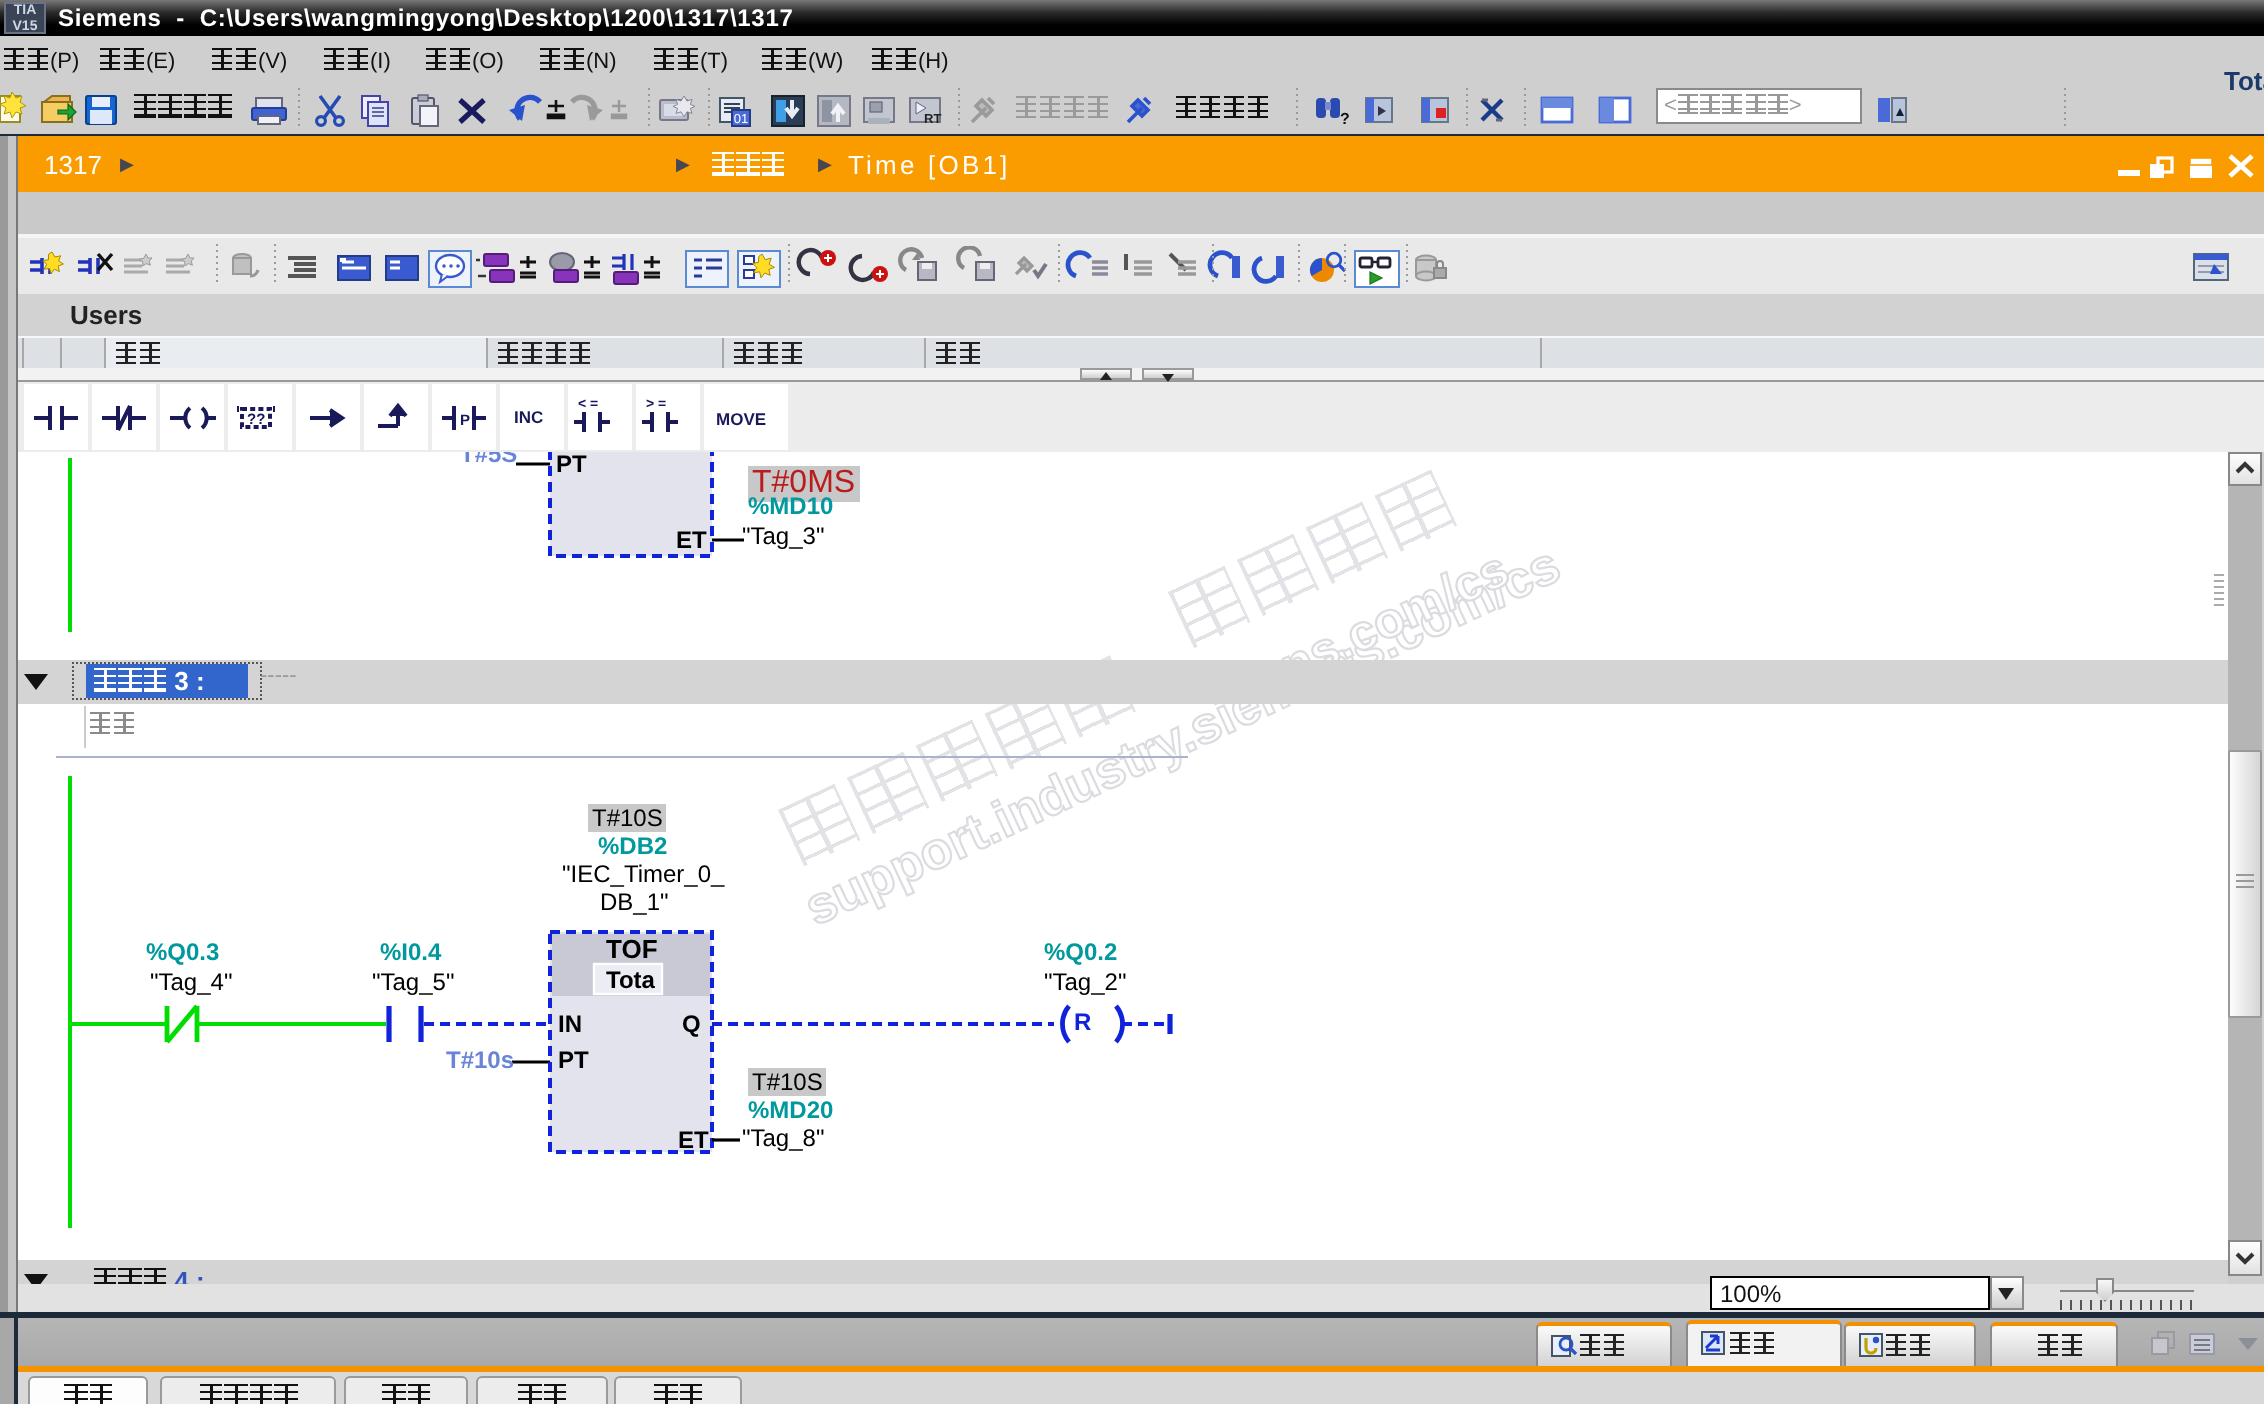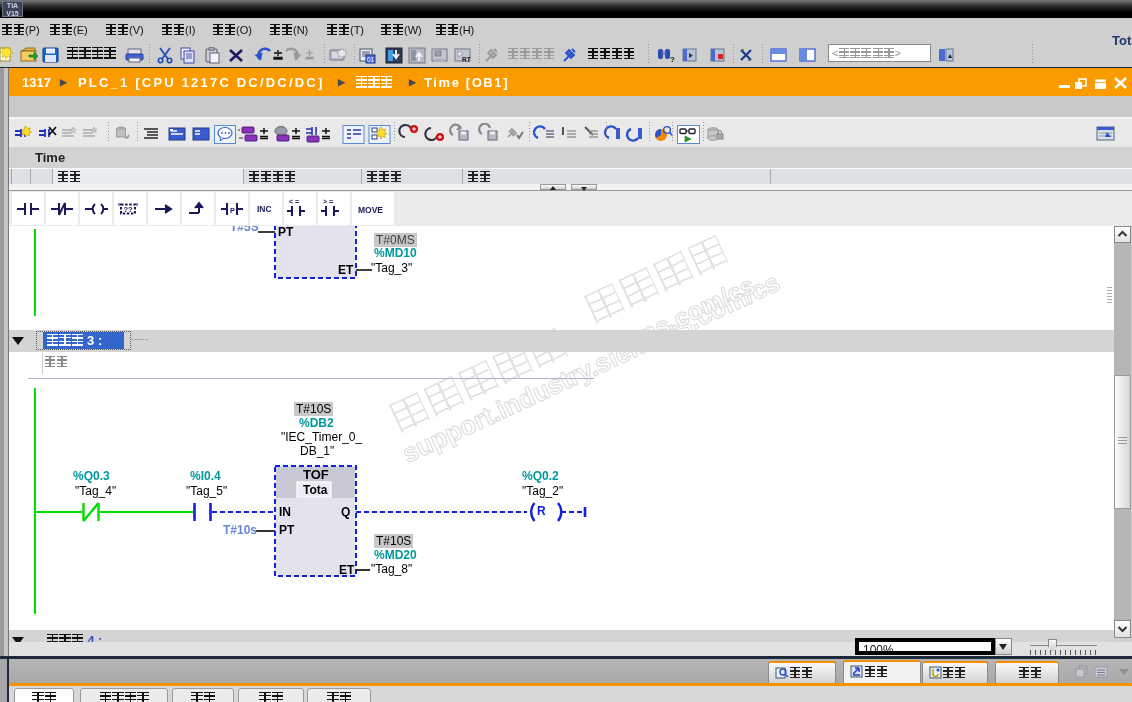--- a/index.html
+++ b/index.html
@@ -59,20 +59,21 @@
   repeating-linear-gradient(180deg,currentColor 0 1.8px,transparent 1.8px 9px),
   linear-gradient(90deg,currentColor 0 2px,transparent 2px 96%,currentColor 96%);
 }
 .tab{position:absolute;top:2px;height:23px;background:linear-gradient(#fafafa,#d2d2d2);border:1px solid #8a8a8a;border-top:2px solid #f29000;border-radius:3px 3px 0 0;font-size:12px;font-weight:bold;color:#222;padding:3px 0 0 6px}
 .tab.active{background:#f2f2f2;height:25px;top:1px}
 .btab{position:absolute;top:2px;height:17px;background:#ececec;border:1px solid #9a9a9a;border-radius:3px 3px 0 0;font-size:13px;color:#111;padding:2px 0 0 0;text-align:center}
 </style></head>
 <body>
 <div id="page">
 <div class="abs" id="title">
+      <span style="position:absolute;left:29px;top:2px;letter-spacing:.35px">Siemens&nbsp; -&nbsp; C:\Users\wangmingyong\Desktop\1200\1317\1317</span>
 <span class="abs" style="left:2px;top:1px;width:21px;height:16px;background:#3a4456;border:1px solid #6a7486;color:#cfd6e4;font-size:7px;font-weight:bold;text-align:center;line-height:8px">TIA<br>V15</span>
 </div>
 <div class="abs" id="menu">
 <span class="mi" style="left:1px"><i class="z"></i><i class="z"></i>(P)</span>
 <span class="mi" style="left:49px"><i class="z"></i><i class="z"></i>(E)</span>
 <span class="mi" style="left:105px"><i class="z"></i><i class="z"></i>(V)</span>
 <span class="mi" style="left:161px"><i class="z"></i><i class="z"></i>(I)</span>
 <span class="mi" style="left:212px"><i class="z"></i><i class="z"></i>(O)</span>
 <span class="mi" style="left:269px"><i class="z"></i><i class="z"></i>(N)</span>
 <span class="mi" style="left:326px"><i class="z"></i><i class="z"></i>(T)</span>
@@ -182,24 +183,23 @@
         <rect x="320" y="4" width="7" height="12" fill="#6a8ae0"></rect>
 
  <rect x="459" y="4" width="6" height="12" fill="#4a6ad8"></rect>
         <rect x="466" y="4" width="7" height="12" fill="#b8c4dc" stroke="#678"></rect>
         <path d="M468 13 l2-4 2 4z" fill="#123"></path>
 </svg>
 <span class="abs" style="left:507px;top:7px;font-size:11px;color:#9a9a9a"><i class="z"></i><i class="z"></i><i class="z"></i><i class="z"></i></span>
 <span class="abs" style="left:587px;top:7px;font-size:11px;color:#111"><i class="z"></i><i class="z"></i><i class="z"></i><i class="z"></i></span>
 <span class="abs" style="left:828px;top:3px;width:103px;height:18px;background:#fff;border:1px solid #8a8a8a;font-size:11px;color:#999;padding:2px 0 0 3px">&lt;<i class="z z10"></i><i class="z z10"></i><i class="z z10"></i><i class="z z10"></i><i class="z z10"></i>&gt;</span>
 </div>
-<div class="abs" id="obar" style="color:#fff;font-weight:bold;font-size:13px">
+<div class="abs" id="obar" style="color:#fff;font-weight:normal;font-size:13px">
 <span class="abs" style="left:22px;top:7px">1317</span>
 <span class="abs" style="left:60px;top:9px;font-size:9px;color:#474752">▶</span>
-<span class="abs" style="left:78px;top:7px;letter-spacing:2.2px">PLC_1 [CPU 1217C DC/DC/DC]</span>
 <span class="abs" style="left:338px;top:9px;font-size:9px;color:#474752">▶</span>
 <span class="abs" style="left:355px;top:7px;color:#fff"><i class="z z13"></i><i class="z z13"></i><i class="z z13"></i></span>
 <span class="abs" style="left:409px;top:9px;font-size:9px;color:#474752">▶</span>
 <span class="abs" style="left:424px;top:7px;letter-spacing:1.6px">Time [OB1]</span>
 <svg class="abs" style="left:1058px;top:8px" width="72" height="13" viewBox="0 0 72 13">
  <rect x="1" y="9" width="11" height="3" fill="#fff"></rect>
  <rect x="21" y="3" width="7" height="7" fill="none" stroke="#fff" stroke-width="1.6"></rect>
         <rect x="17" y="6" width="7" height="7" fill="#fff"></rect>
  <rect x="37" y="3" width="11" height="10" fill="#fff"></rect>
         <rect x="37" y="3" width="11" height="3.5" fill="#fff" stroke="#fa9c00" stroke-width=".8"></rect>
@@ -325,21 +325,21 @@
 <div class="sep" style="left:99px;top:3px"></div>
       <div class="sep" style="left:128px;top:3px"></div>
       <div class="sep" style="left:385px;top:3px"></div>
       <div class="sep" style="left:520px;top:3px"></div>
       <div class="sep" style="left:597px;top:3px"></div>
       <div class="sep" style="left:640px;top:3px"></div>
       <div class="sep" style="left:663px;top:3px"></div>
       <div class="sep" style="left:694px;top:3px"></div>
 </div>
 <div class="abs" id="mainrow">
-      <span style="position:absolute;left:26px;top:3px">Time</span>
+      <span style="position:absolute;left:26px;top:3px">Users</span>
     </div>
 <div class="abs" id="thead">
 <div class="col" style="left:2px;width:19px"></div>
 <div class="col" style="left:21px;width:22px"></div>
 <div class="col" style="left:43px;width:191px;background:#e9edf2"><i class="z"></i><i class="z"></i></div>
 <div class="col" style="left:234px;width:118px"><i class="z"></i><i class="z"></i><i class="z"></i><i class="z"></i></div>
 <div class="col" style="left:352px;width:101px"><i class="z"></i><i class="z"></i><i class="z"></i></div>
 <div class="col" style="left:453px;width:299px"><i class="z"></i><i class="z"></i></div>
 <div class="col" style="left:761px;width:344px"></div>
 </div>
@@ -413,21 +413,21 @@
  <path d="M552 286 H576 " stroke="#1122dd" stroke-width="2" stroke-dasharray="5 3"></path>
  <path d="M576 281 v10" stroke="#1122dd" stroke-width="2.6"></path>
  <path d="M525.5 277 a14 14 0 0 0 0 18 M549 277 a14 14 0 0 1 0 18" stroke="#1122dd" stroke-width="2.4"></path>
  <path d="M347 344 h14" stroke="#000" stroke-width="1.6"></path>
  </g>
 </svg>
 
 <span class="abs" style="left:221px;top:-6px;font-size:12px;color:#6a85d8;font-weight:bold">T#5S</span>
 <span class="abs" style="left:269px;top:-1px;font-size:12px;font-weight:bold;color:#000">PT</span>
 <span class="abs" style="left:329px;top:37px;font-size:12px;font-weight:bold;color:#000">ET</span>
-<span class="abs" style="left:365px;top:7px;font-size:12px;color:#404040;background:#c8c8c8;padding:0 2px">T#0MS</span>
+<span class="abs" style="left:365px;top:7px;font-size:16px;color:#b91c1c;background:#c8c8c8;padding:0 2px">T#0MS</span>
 <span class="abs" style="left:365px;top:20px;font-size:12px" class2="teal"><b class="teal">%MD10</b></span>
 <span class="abs" style="left:362px;top:35px;font-size:12px;color:#000">"Tag_3"</span>
 
 <div class="abs" style="left:0;top:104px;width:1105px;height:22px;background:#d4d4d4">
  <span class="abs" style="left:3px;top:7px;width:0;height:0;border:6px solid transparent;border-top:8px solid #111;border-bottom:none"></span>
  <span class="abs" style="left:27px;top:1px;width:95px;height:19px;border:1px dotted #555"></span>
  <span class="abs" style="left:34px;top:2px;width:81px;height:17px;background:#3366cc;color:#fff;font-weight:bold;font-size:13px;padding:1px 0 0 3px"><i class="z z13"></i><i class="z z13"></i><i class="z z13"></i> 3 :</span>
  <span class="abs" style="left:121px;top:2px;color:#999;font-size:11px">-----</span>
 </div>
 <span class="abs" style="left:35px;top:129px;font-size:12px;color:#8a8a8a"><i class="z"></i><i class="z"></i></span>
@@ -467,21 +467,21 @@
           <path d="M3.5 9 L7.5 5 L11.5 9" stroke="#333" stroke-width="2" fill="none"></path>
         </svg></span>
 <span class="abs" style="left:0;top:149px;width:17px;height:134px;background:linear-gradient(90deg,#fdfdfd,#d5d5d5);border:1px solid #999;border-radius:1px">
         <span class="abs" style="left:3px;top:61px;width:9px;height:7px;background:repeating-linear-gradient(180deg,#999 0 1px,transparent 1px 3px)"></span>
       </span>
 <span class="abs" style="left:0;top:394px;width:17px;height:18px;background:linear-gradient(#fdfdfd,#e2e2e2);border:1px solid #888"><svg width="15" height="15">
           <path d="M3.5 6 L7.5 10 L11.5 6" stroke="#333" stroke-width="2" fill="none"></path>
         </svg></span>
 </div>
 <div class="abs" id="srow">
-<span class="abs" style="left:846px;top:-4px;width:140px;height:17px;background:#fff;border:4px solid #000000;font-size:12px;color:#111;padding:1px 0 0 4px">100%</span>
+<span class="abs" style="left:846px;top:-4px;width:140px;height:17px;background:#fff;border:1px solid #000000;font-size:12px;color:#111;padding:1px 0 0 4px">100%</span>
 <span class="abs" style="left:986px;top:-4px;width:17px;height:17px;background:linear-gradient(#fdfdfd,#cfcfcf);border:1px solid #8a8a8a">
         <span class="abs" style="left:3px;top:5px;border:4.5px solid transparent;border-top:6px solid #222;border-bottom:none"></span>
       </span>
 <span class="abs" style="left:1021px;top:3px;width:67px;height:1px;background:#888"></span>
 <span class="abs" style="left:1039px;top:-3px;width:9px;height:12px;background:linear-gradient(#f8f8f8,#d0d0d0);border:1px solid #888;clip-path:polygon(0 0,100% 0,100% 60%,50% 100%,0 60%)"></span>
 <span class="abs" style="left:1021px;top:8px;width:68px;height:5px;background:repeating-linear-gradient(90deg,#555 0 1px,transparent 1px 5px)"></span>
 </div>
 <div class="abs" id="navy"></div>
 <div class="abs" id="itb">
 <span class="tab" style="left:768px;width:68px"><svg width="14" height="13" style="vertical-align:-2px">

